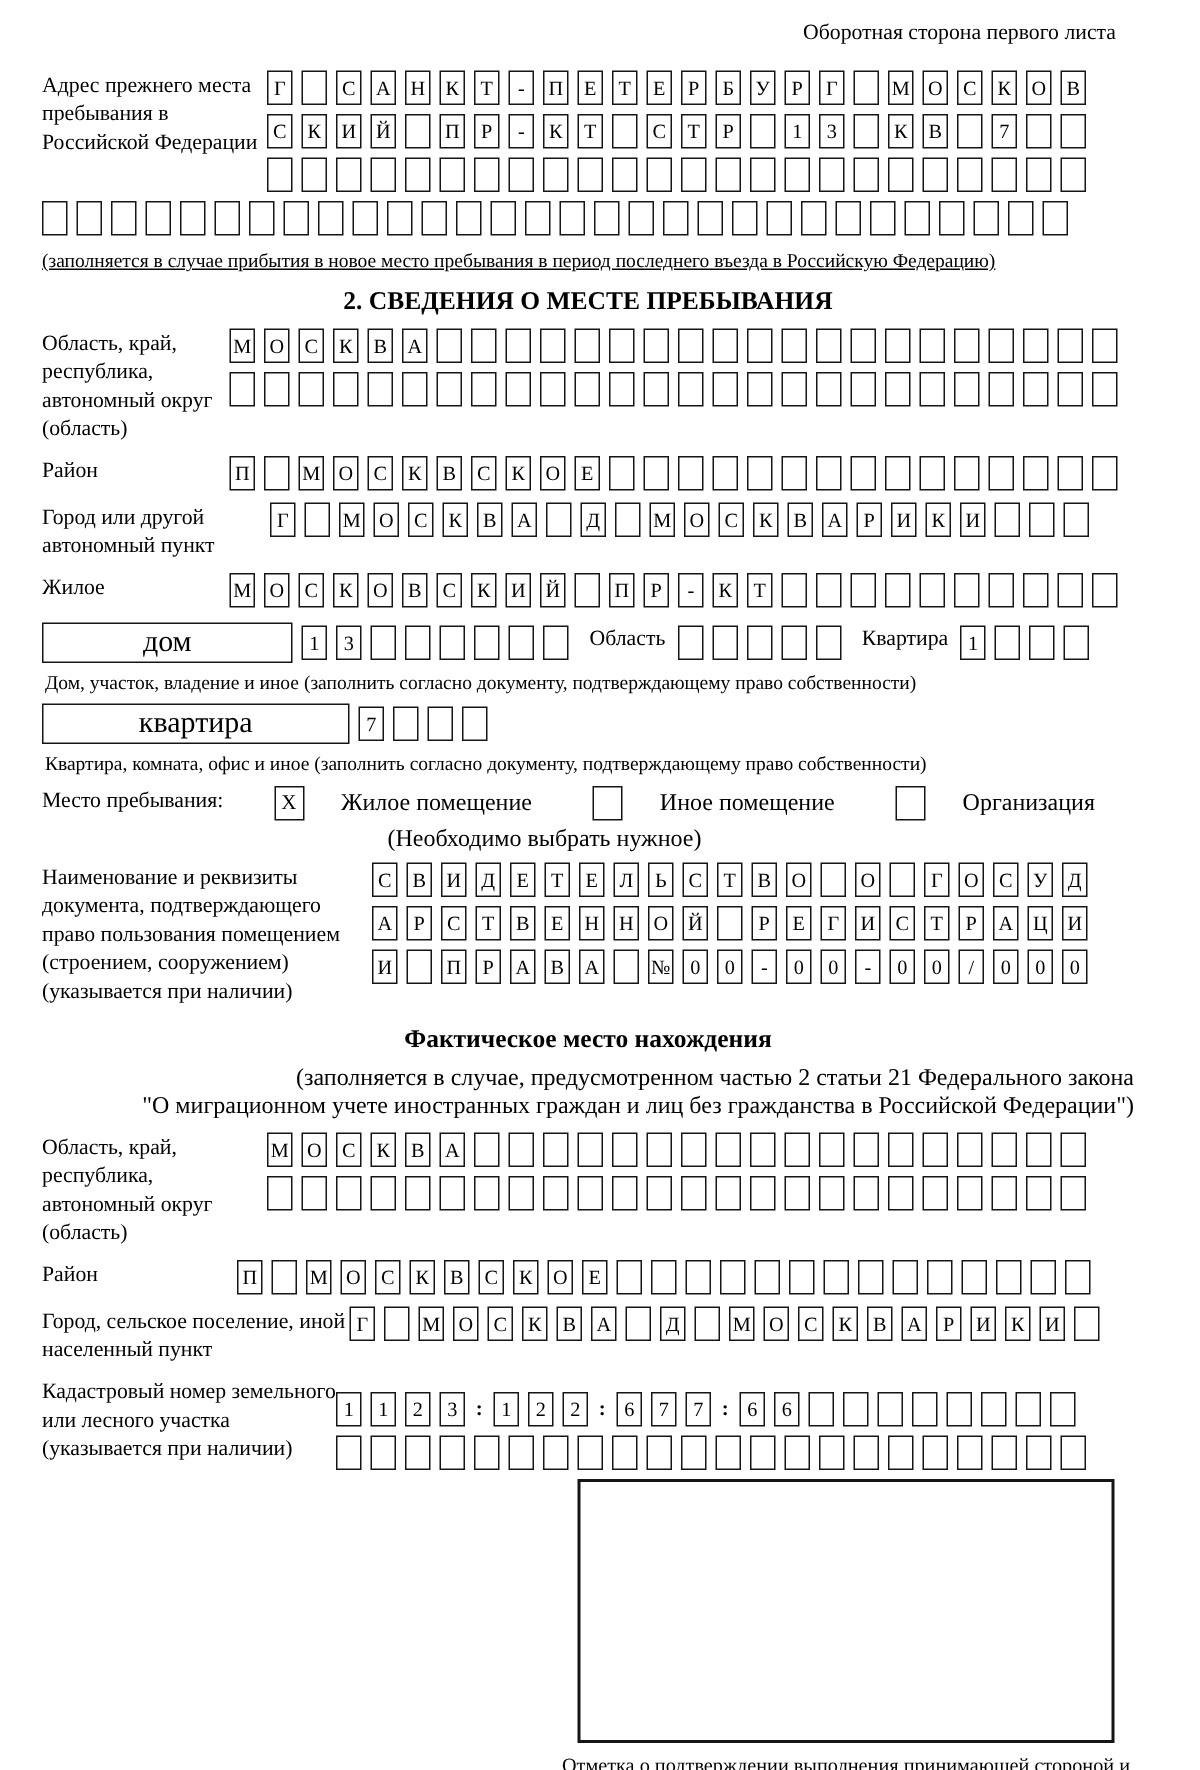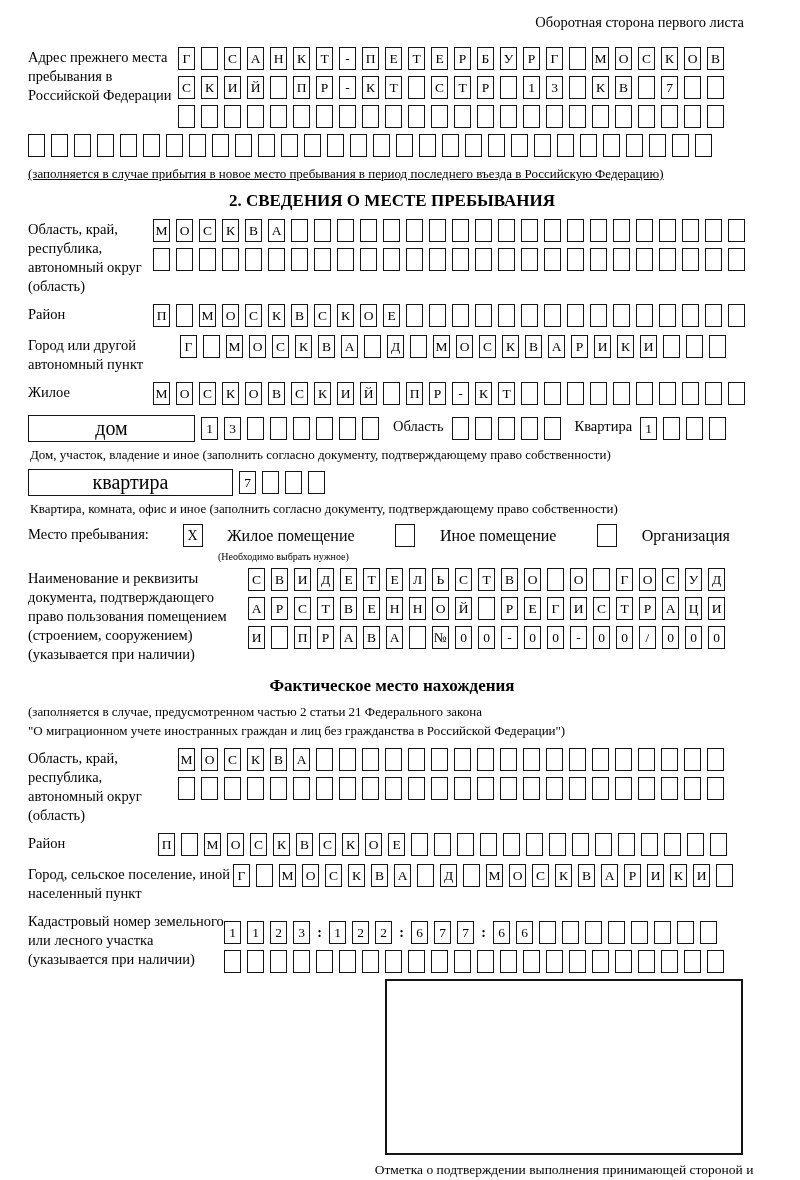--- a/index.html
+++ b/index.html
@@ -20,22 +20,22 @@
   .sec-title{text-align:center;font-weight:bold;font-size:17px;margin:9px 0 0;}
   .caption{font-size:13px;margin:5px 0 0 2px;}
   .widebox{border:1.6px solid #151515;height:27px;display:flex;align-items:center;
            justify-content:center;font-size:20px;box-sizing:border-box;flex:0 0 auto;}
   .w167{width:167px}.w197{width:205px}
   .inline-label{font-size:14.5px;margin:3px 8px 0 14px;flex:0 0 auto;}
   .ml8{margin-left:6px}
   .cbox{flex:0 0 20px;width:20px;height:23px;border:1.6px solid #151515;display:flex;
         align-items:center;justify-content:center;font-size:14px;box-sizing:border-box;}
   .opt{font-size:16px;margin:3px 26px 0 10px;}
-  .choose-note{font-size:10px;margin:4px 0 0 190px;width:290px;}
-  .mid-note{font-size:13px;text-align:left;margin-top:6px;line-height:19px;}
+  .choose-note{font-size:16px;margin:4px 0 0 190px;width:290px;text-align:center;}
+  .mid-note{font-size:16px;text-align:right;margin-top:6px;line-height:19px;}
   .stamp-wrap{width:384px;margin-left:auto;margin-top:6px;}
   .stamp-box{width:358px;height:176px;border:2px solid #151515;margin:0 auto;box-sizing:border-box;}
   .stamp-caption{font-size:13.5px;text-align:center;line-height:19px;margin-top:5px;}
   .mt10{margin-top:10px}
 </style>
 </head>
 <body>
 
 <div class="page">
 

